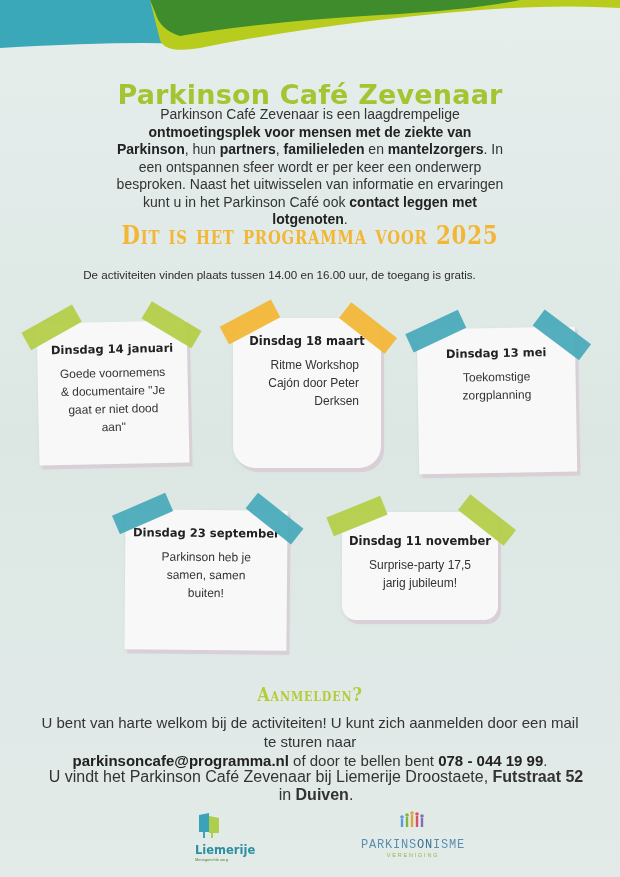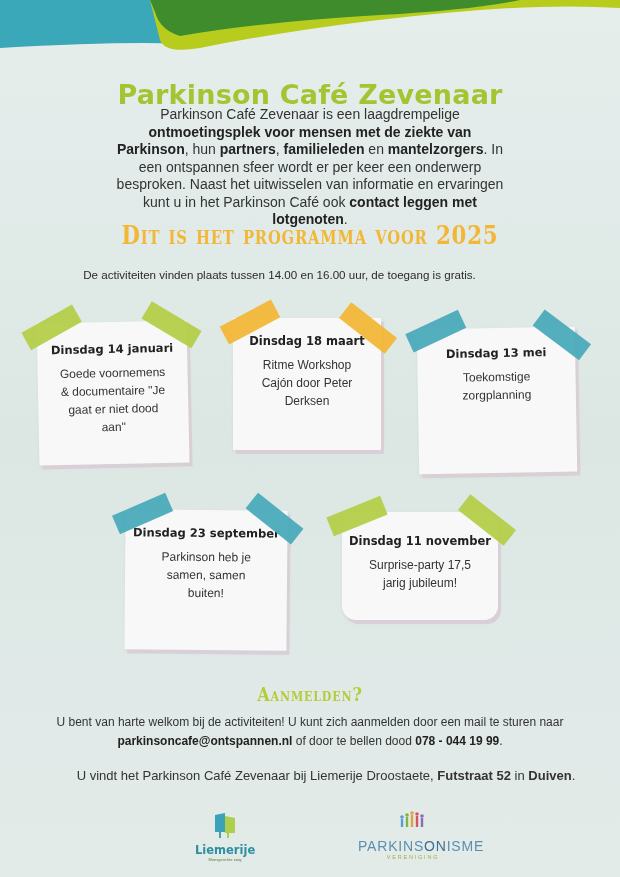--- a/index.html
+++ b/index.html
@@ -50,32 +50,32 @@
   .note .desc {
     font-size: 12px; line-height: 18px; color: #333; margin-top: 8px;
   }
   .signup-title {
     position: absolute; top: 683px; left: 0; width: 620px; text-align: center;
     font-family: "DejaVu Serif", serif; font-size: 19px; color: #b5cc3a;
     font-variant: small-caps; letter-spacing: 1px; transform: scaleX(0.85);
   }
   .signup-text {
     position: absolute; top: 713px; left: 40px; width: 540px; text-align: center;
-    font-size: 12px; line-height: 19px; color: #333;
+    font-size: 15px; line-height: 19px; color: #333;
   }
   .signup-text b { color: #222; }
   .location {
-    position: absolute; top: 768px; left: 56px; width: 540px; text-align: center;
-    font-size: 13px; color: #333;
+    position: absolute; top: 768px; left: 46px; width: 540px; text-align: center;
+    font-size: 16px; color: #333;
   }
-  .logo-liemerije { position: absolute; left: 195px; top: 812px; width: 60px; height: 50px; text-align: center; }
+  .logo-liemerije { position: absolute; left: 195px; top: 812px; width: 60px; height: 50px; text-align: left; }
   .logo-liemerije .name { font-family: "DejaVu Sans", sans-serif; font-weight: bold; font-size: 11.5px; color: #2d8fa0; margin-top: 1px; }
   .logo-liemerije .tag { font-size: 4px; color: #5a7a3a; }
   .logo-parkinson { position: absolute; left: 358px; top: 810px; width: 110px; height: 50px; text-align: center; }
-  .logo-parkinson .name { font-size: 14px; letter-spacing: 0.8px; color: #5b8fb0; margin-top: 4px; }
+  .logo-parkinson .name { font-size: 12px; letter-spacing: 0.8px; color: #5b8fb0; margin-top: 4px; font-family: Liberation Mono, monospace; }
   .logo-parkinson .name .on { color: #3b6e94; }
   .logo-parkinson .sub { font-size: 5.5px; letter-spacing: 1.8px; color: #9bb24a; }
 </style>
 </head>
 <body>
 
 <div class="page">
 
   <svg class="header-art" viewBox="0 0 620 60" preserveAspectRatio="none">
     <path d="M0 0 H200 L205 45 Q140 40 0 48 Z" fill="#3aa8b8"></path>
@@ -92,25 +92,25 @@
   <h2 class="program-title">Dit is het programma voor 2025</h2>
   <p class="program-sub">De activiteiten vinden plaats tussen 14.00 en 16.00 uur, de toegang is gratis.</p>
 
   <div class="note" style="left:38px; top:322px; width:150px; height:142px; transform:rotate(-1.2deg); padding-top:20px;">
     <div class="tape" style="left:-14px; top:-6px; background:#b5cf4a; transform:rotate(-28deg);"></div>
     <div class="tape" style="right:-14px; top:-6px; background:#b5cf4a; transform:rotate(32deg);"></div>
     <div class="date">Dinsdag 14 januari</div>
     <div class="desc" style="padding:0 18px;">Goede voornemens &amp; documentaire "Je gaat er niet dood aan"</div>
   </div>
 
-  <div class="note" style="left:233px; top:318px; width:148px; height:132px; padding-top:16px;">
+  <div class="note" style="left:233px; top:318px; width:148px; height:150px; padding-top:16px;border-radius:22px;">
     <div class="tape" style="left:-12px; top:-6px; background:#f2b737; transform:rotate(-28deg);"></div>
     <div class="tape" style="right:-16px; top:0px; background:#f2b737; transform:rotate(38deg);"></div>
     <div class="date">Dinsdag 18 maart</div>
-    <div class="desc" style="padding:0 22px;">Ritme Workshop Cajón door Peter Derksen</div>
+    <div class="desc" style="padding:0 22px;text-align:right;">Ritme Workshop Cajón door Peter Derksen</div>
   </div>
 
   <div class="note" style="left:418px; top:328px; width:158px; height:145px; transform:rotate(-1deg); padding-top:18px;">
     <div class="tape" style="left:-10px; top:-8px; background:#4aaab9; transform:rotate(-24deg);"></div>
     <div class="tape" style="right:-16px; top:-2px; background:#4aaab9; transform:rotate(38deg);"></div>
     <div class="date">Dinsdag 13 mei</div>
     <div class="desc" style="padding:0 38px;">Toekomstige zorgplanning</div>
   </div>
 
   <div class="note" style="left:125px; top:510px; width:162px; height:140px; transform:rotate(0.5deg); padding-top:16px;">
@@ -123,21 +123,21 @@
   <div class="note" style="left:342px; top:512px; width:156px; height:108px; padding-top:22px;border-radius:14px;">
     <div class="tape" style="left:-14px; top:-6px; background:#b5cf4a; transform:rotate(-22deg);"></div>
     <div class="tape" style="right:-18px; top:-2px; background:#b5cf4a; transform:rotate(38deg);"></div>
     <div class="date">Dinsdag 11 november</div>
     <div class="desc" style="padding:0 20px;">Surprise-party 17,5 jarig jubileum!</div>
   </div>
 
   <h2 class="signup-title">Aanmelden?</h2>
   <p class="signup-text">
     <span>U bent van harte welkom bij de activiteiten! U kunt zich aanmelden door een mail te sturen naar </span><br>
-    <b>parkinsoncafe@ontspannen.nl</b><span> of door te bellen dood </span><b>078 - 044 19 99</b><span>.</span>
+    <b>parkinsoncafe@programma.nl</b><span> of door te bellen bent </span><b>078 - 044 19 99</b><span>.</span>
   </p>
 
   <p class="location">
     <span>U vindt het Parkinson Café Zevenaar bij Liemerije Droostaete, </span><b>Futstraat 52</b><span> in </span><b>Duiven</b><span>.</span>
   </p>
 
   <div class="logo-liemerije">
     <svg width="28" height="26" viewBox="0 0 28 26">
       <path d="M4 3 L14 1 L14 20 L10 20 L10 26 L8 26 L8 20 L4 20 Z" fill="#3aa3b9"></path>
       <path d="M14 4 L24 6 L24 21 L18 21 L18 26 L16 26 L16 21 L14 21 Z" fill="#a7cc3a" opacity="0.9"></path>

